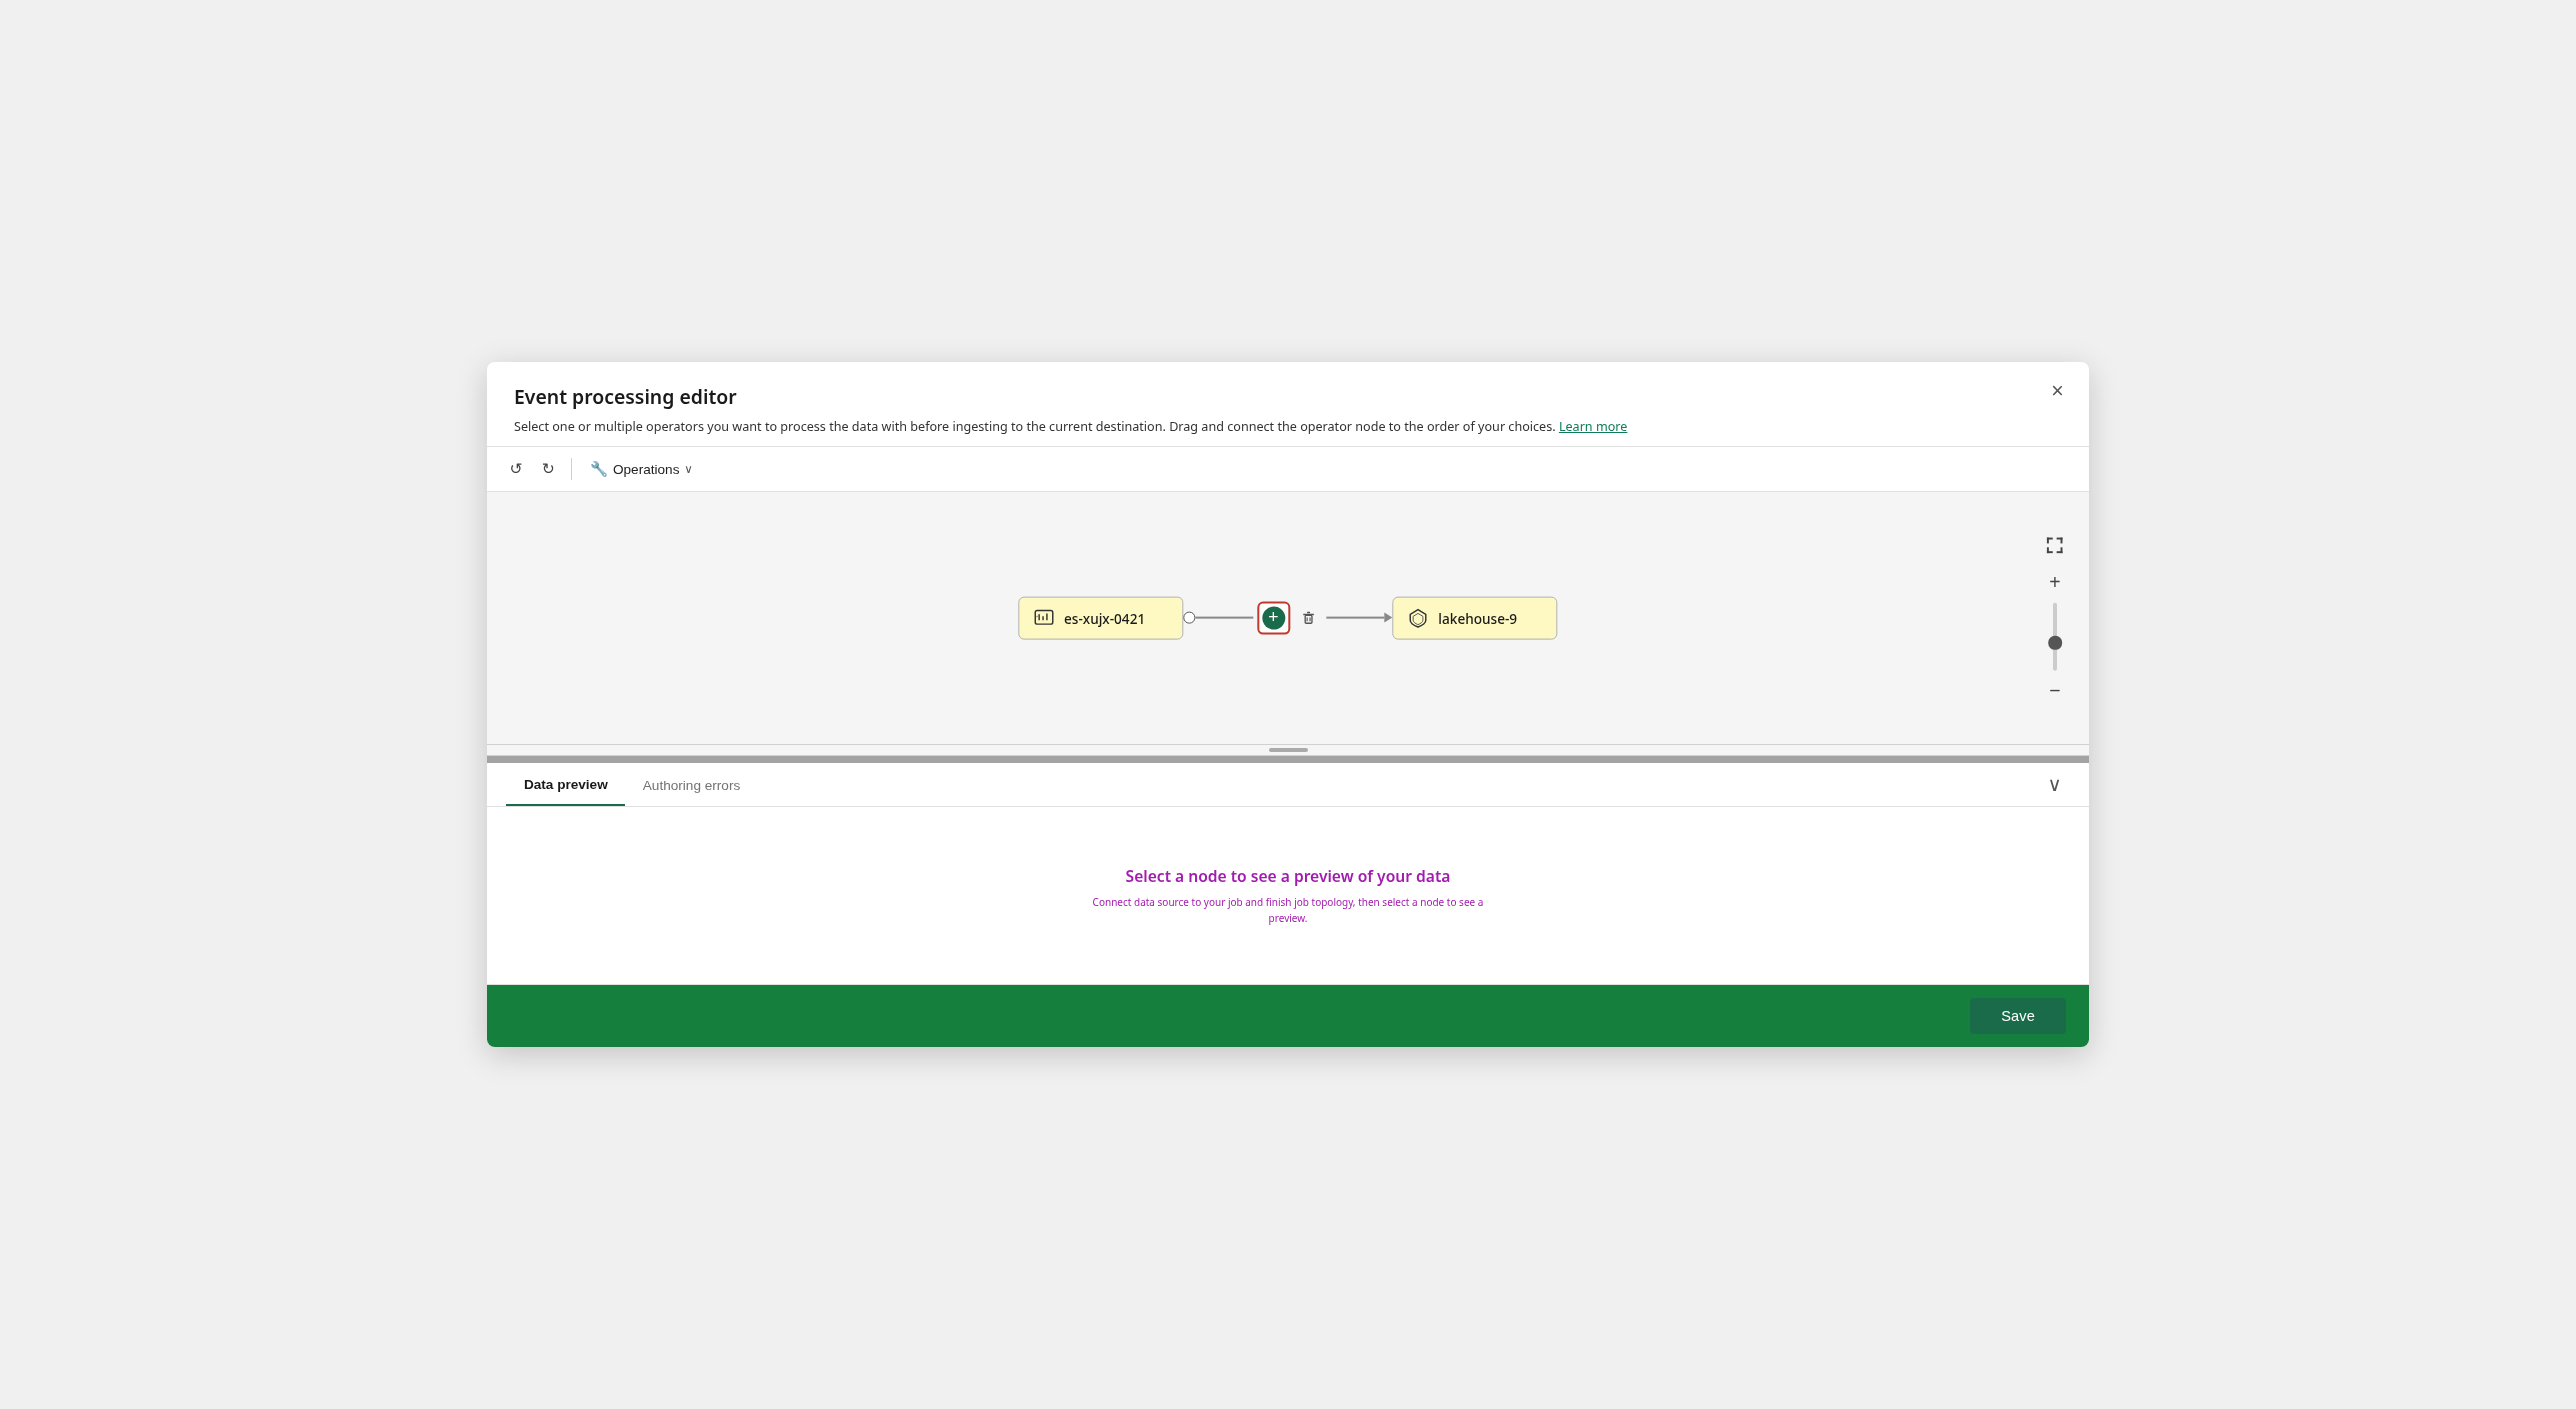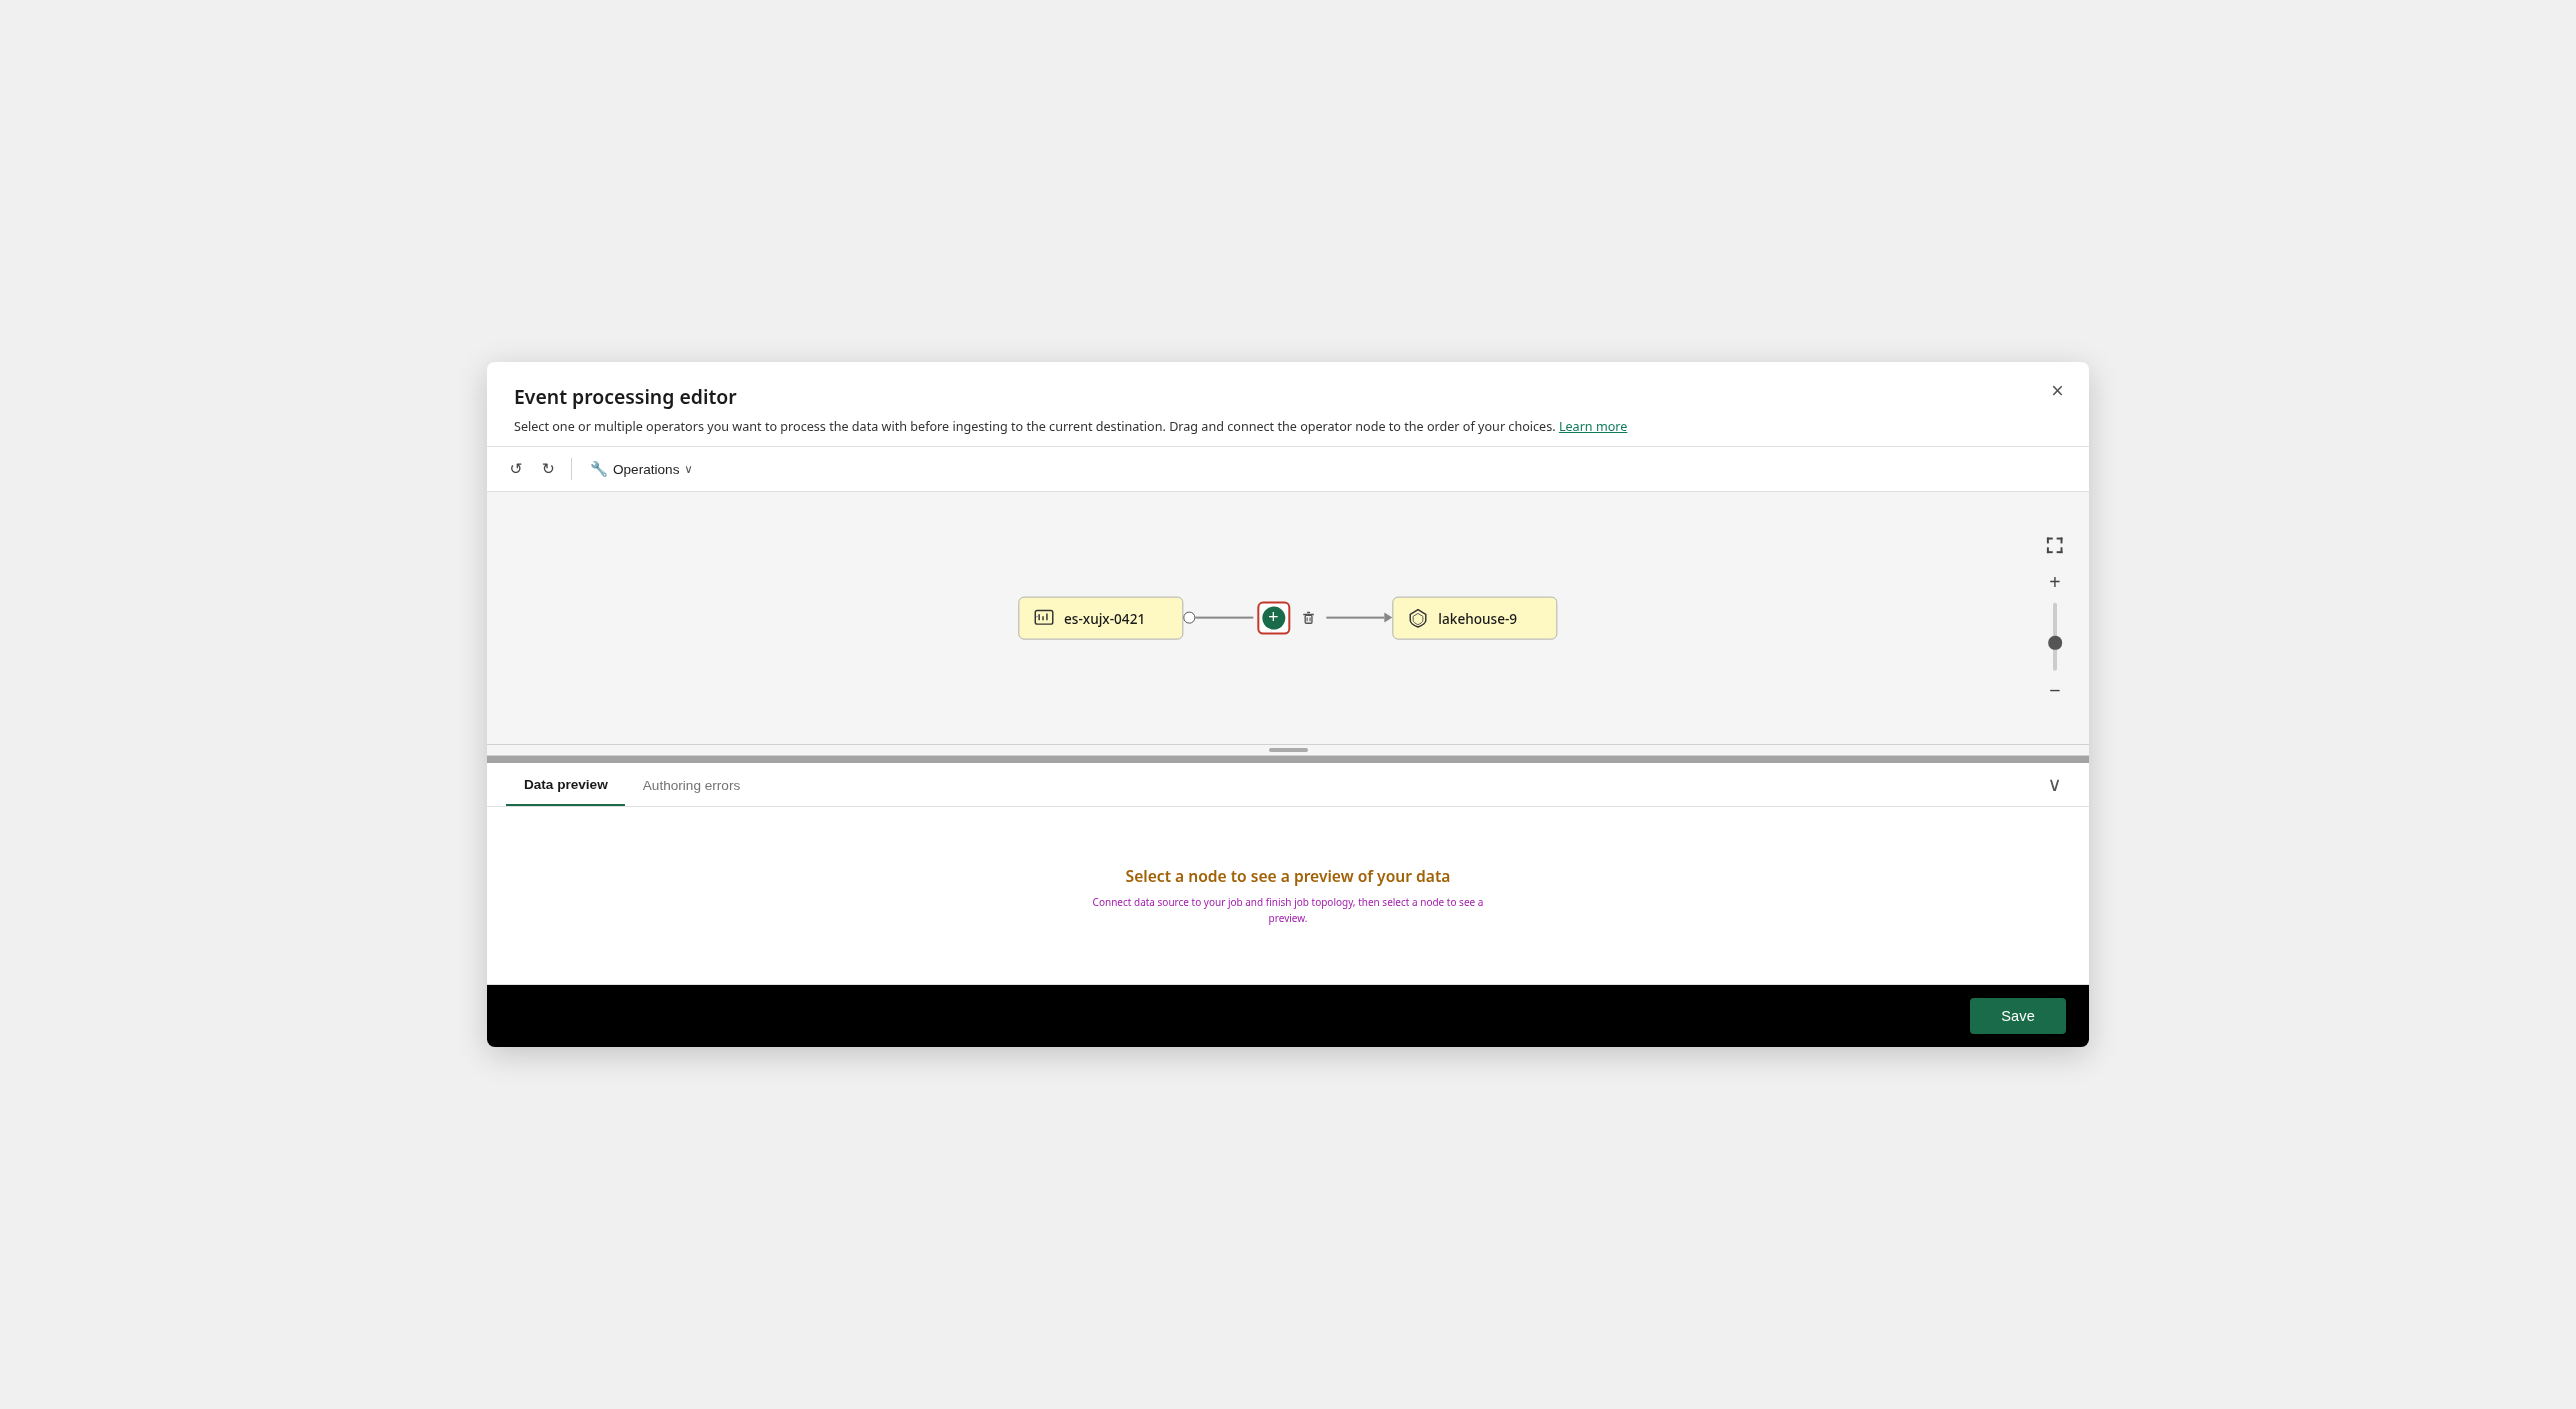--- a/index.html
+++ b/index.html
@@ -334,37 +334,37 @@
       display: flex;
       flex-direction: column;
       align-items: center;
       justify-content: center;
       padding: 58px 19.4px 58px 19.4px;
       text-align: center;
     }
     .empty-state-title {
       font-size: 15.6px;
       font-weight: 600;
-      color: #a16207;
+      color: #a21caf;
       margin-bottom: 7px;
     }
     .empty-state-desc {
       font-size: 10px;
       color: #a21caf;
       max-width: 408px;
       line-height: 1.6;
     }
 
     
     .dialog-footer {
       display: flex;
       justify-content: flex-end;
       padding: 13.6px 23px;
       border-top: 1px solid #e0e0e0;
-      background: #000000;
+      background: #15803d;
     }
     .save-btn {
       background: #1a6b4a;
       color: #fff;
       border: none;
       border-radius: 3.9px;
       padding: 9.7px 31px;
       font-size: 14.6px;
       font-weight: 500;
       cursor: pointer;

